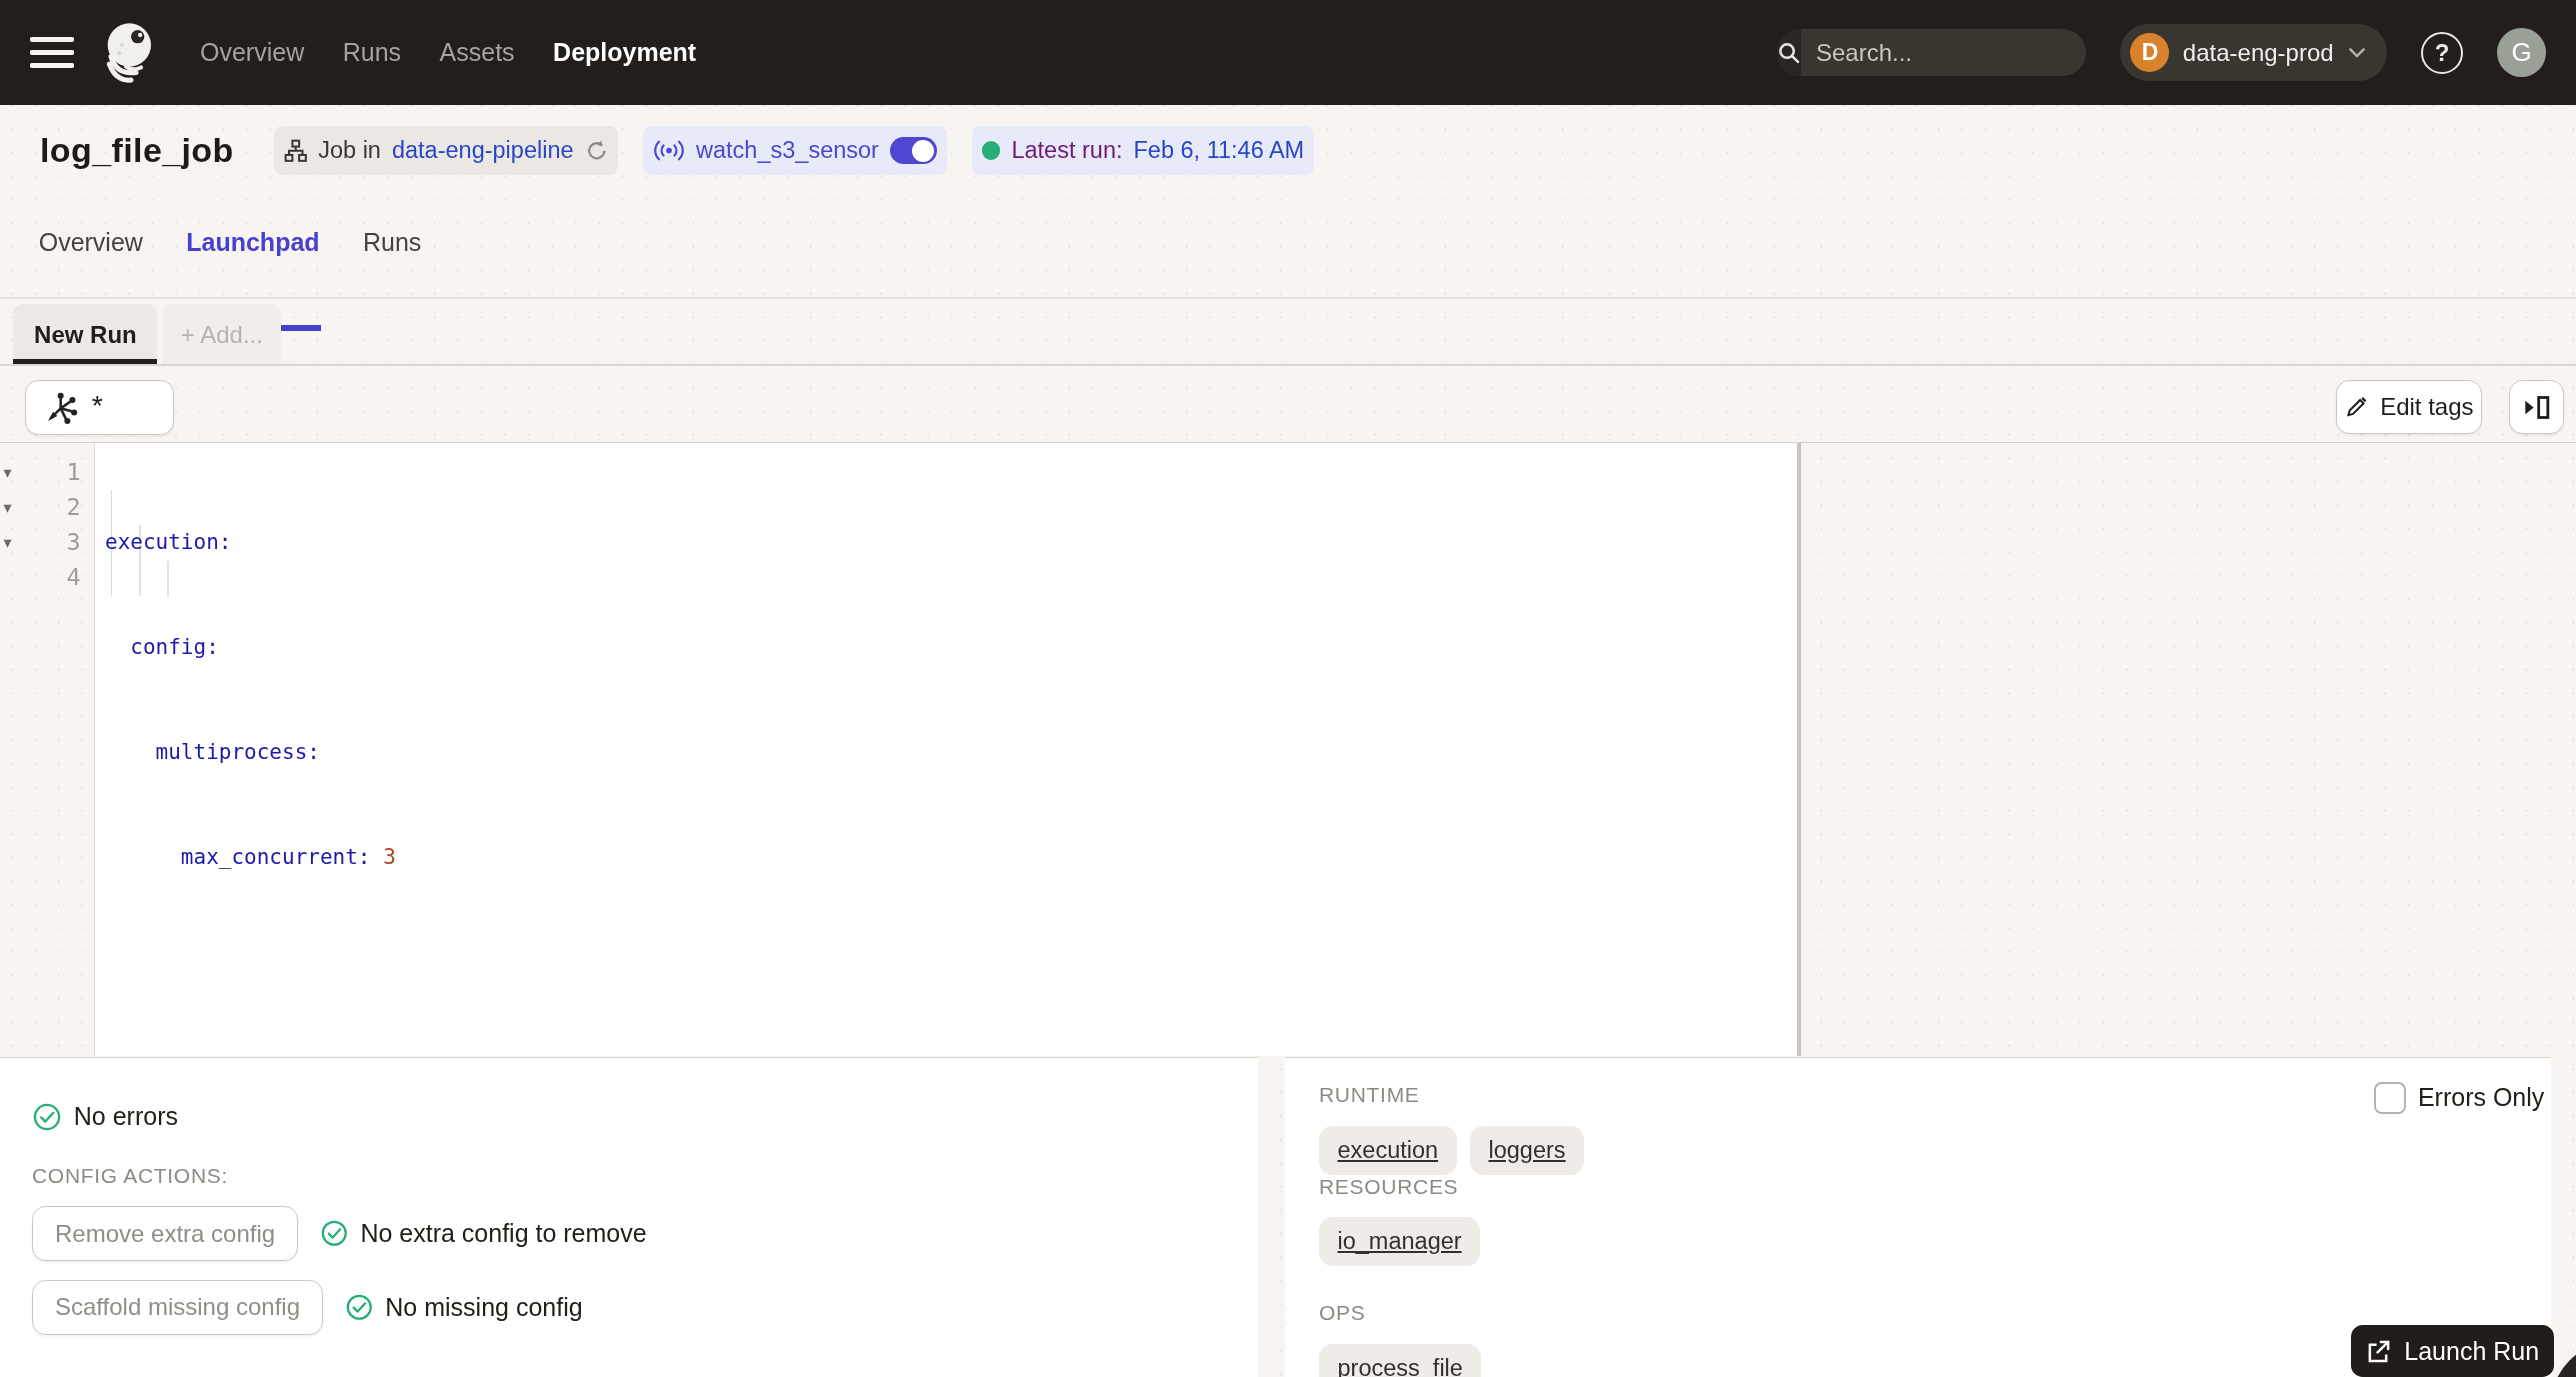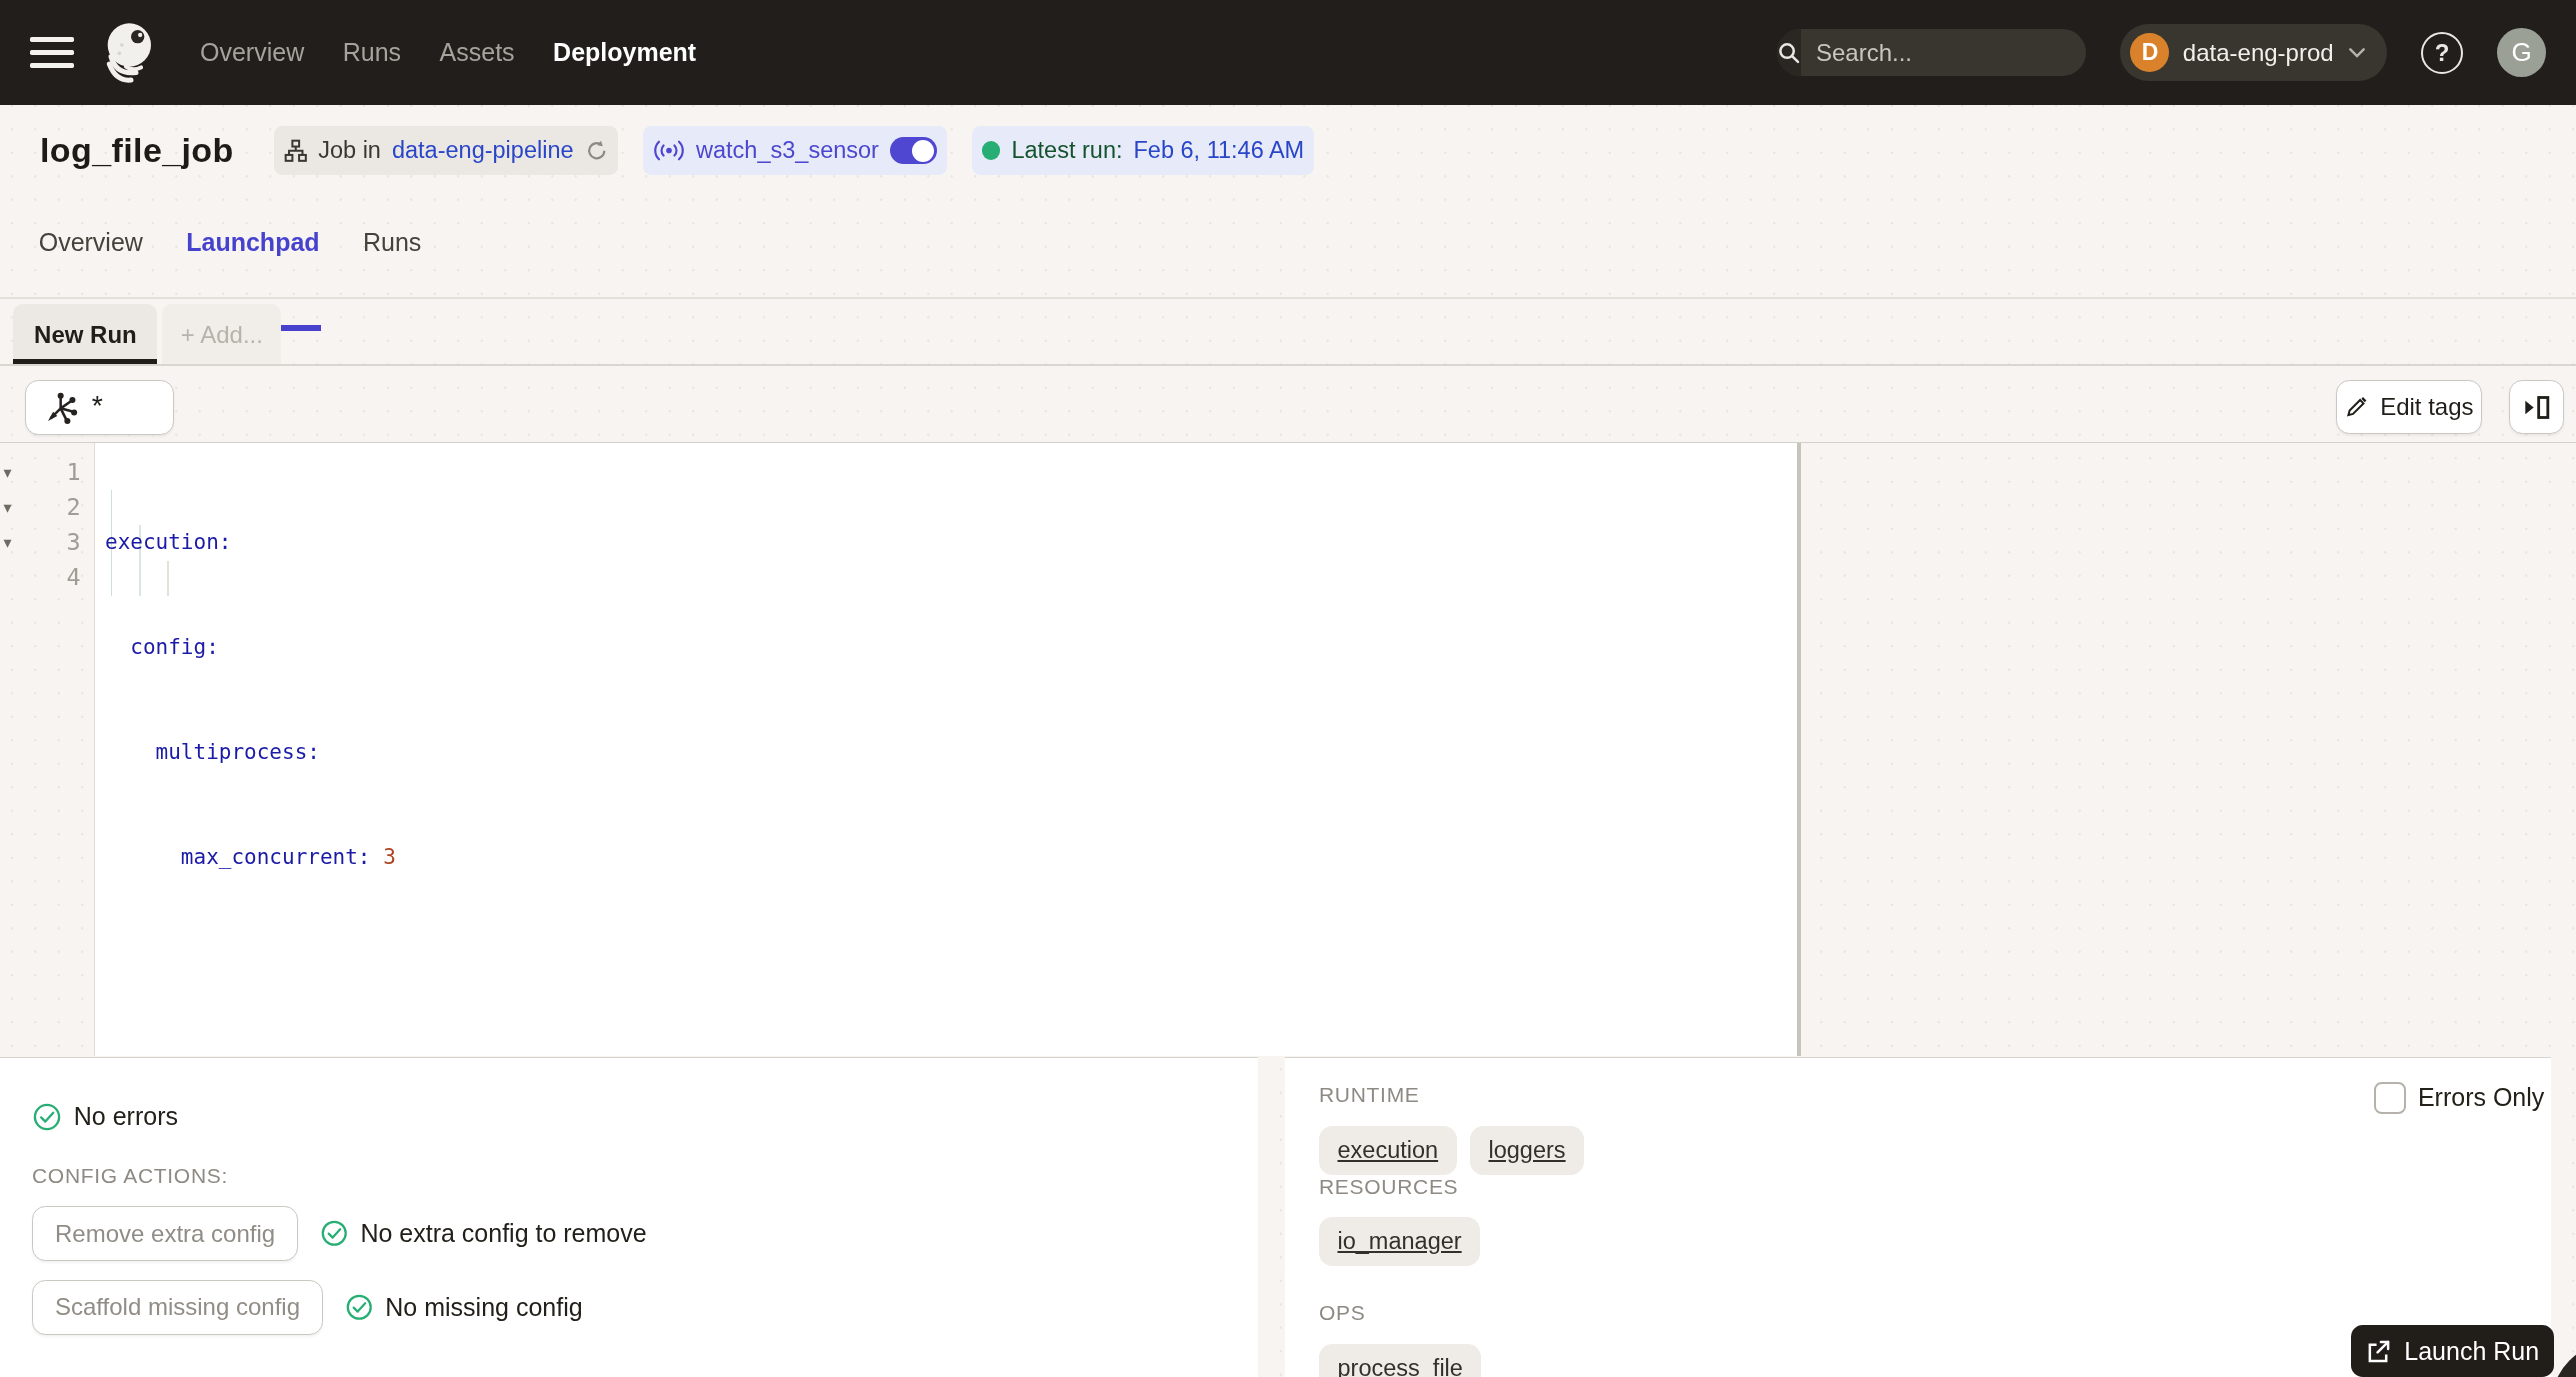--- a/index.html
+++ b/index.html
@@ -43,21 +43,21 @@
 
   
   .job-header { position:absolute; top:126px; left:40px; display:flex; align-items:center; gap:25px; }
   .job-title { font-size:34px; font-weight:700; color:#1E1B17; margin-right:15px; letter-spacing:0.4px; }
   .pill { height:49px; border-radius:8.4px; display:flex; align-items:center; gap:11px;
     padding:0 10px; font-size:23.5px; }
   .pill-gray { background:#EBE8E3; color:#3A3631; }
   .pill-blue { background:#E7EAF8; }
   .link-blue { color:#2946C8; text-decoration:none; }
   .link-indigo { color:#4C47CF; text-decoration:none; }
-  .latest-label { color:#14532d; }
+  .latest-label { color:#701a75; }
   .green-dot { width:18.5px; height:18.5px; border-radius:50%; background:#27AE74; }
   .toggle { position:relative; width:47px; height:27px; border-radius:13.4px; background:#4F46D2;
     border:none; cursor:pointer; }
   .toggle .knob { position:absolute; top:2.5px; right:2.5px; width:22px; height:22px; border-radius:50%; background:#fff; }
 
   
   .tabs { position:absolute; top:223px; left:37px; display:flex; gap:40px; font-size:25px; height:74px; }
   .tab { position:relative; color:#45413B; padding:5px 1.7px; text-decoration:none; }
   .tab.active { color:#4742CE; font-weight:600; }
   .tab.active::after { content:""; position:absolute; left:0; right:0; bottom:-34px; height:5.9px; background:#4742CE; }

